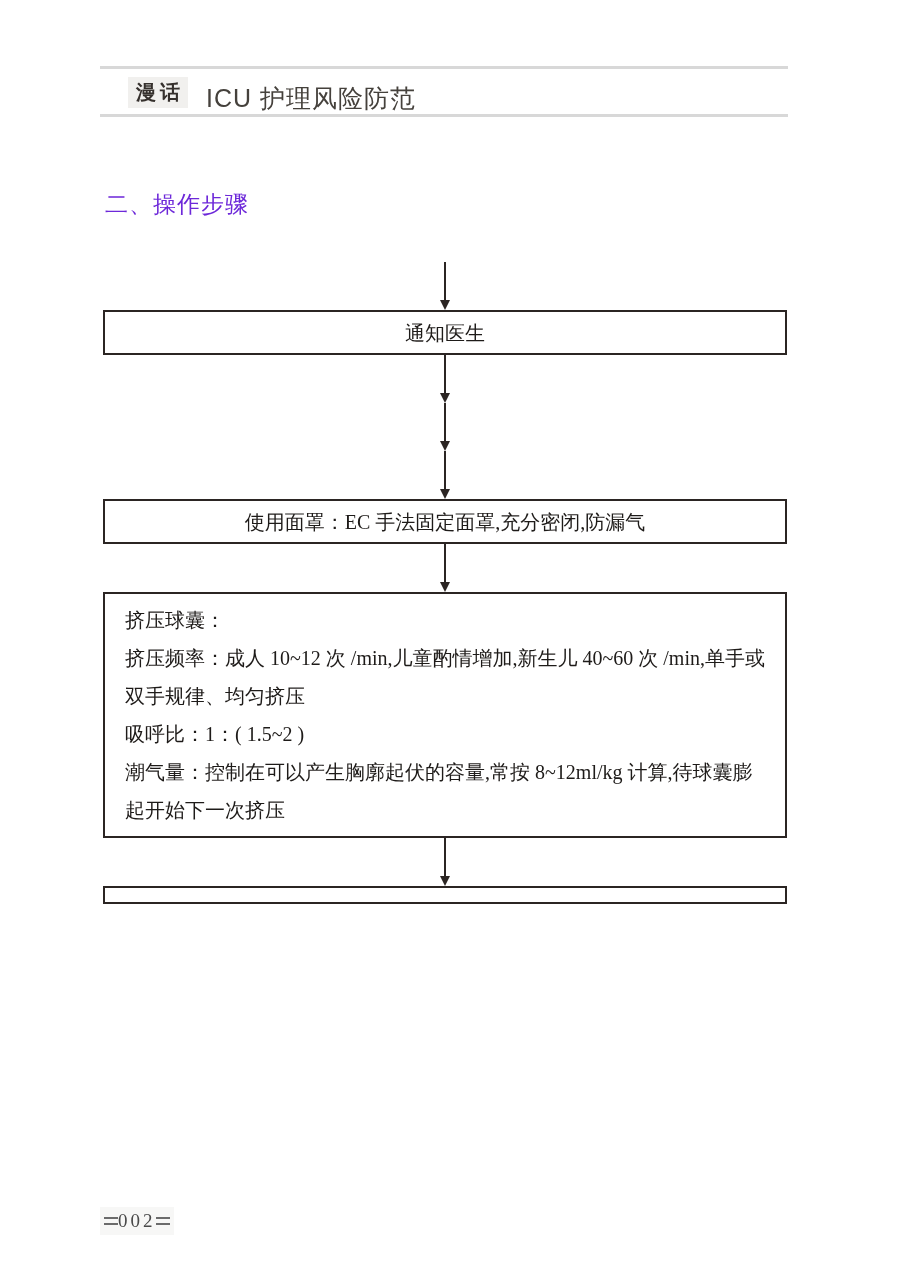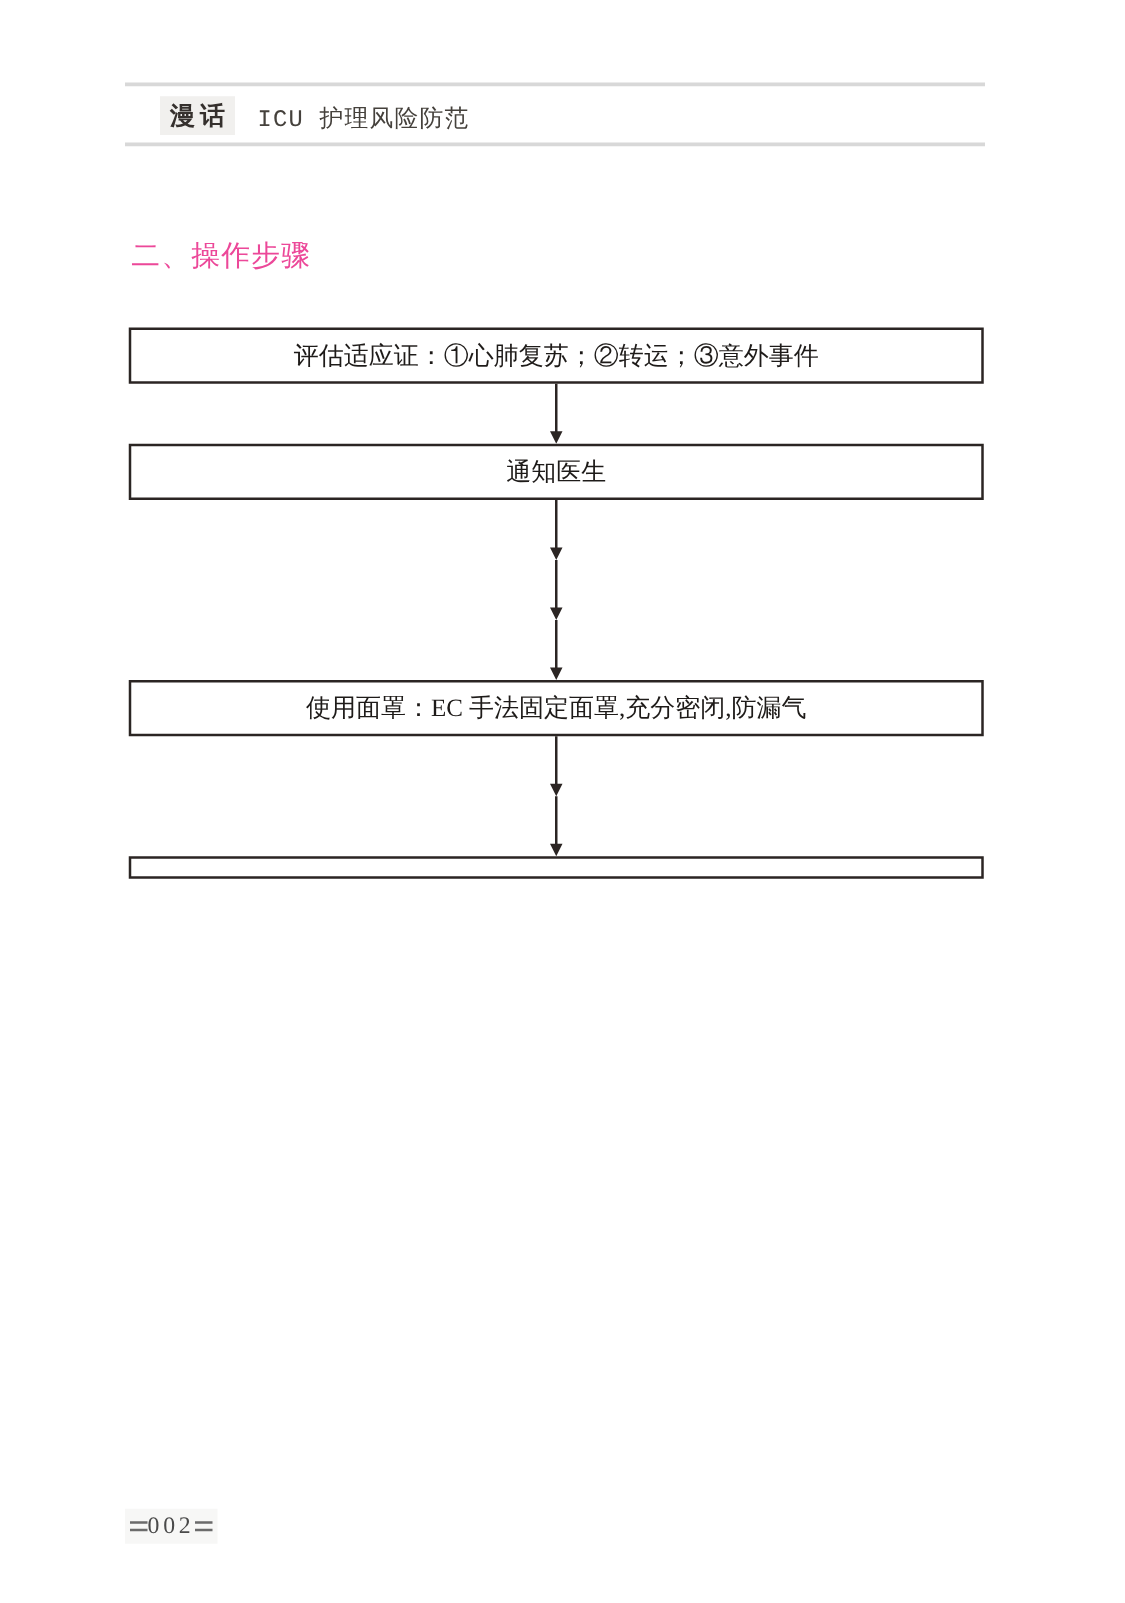--- a/index.html
+++ b/index.html
@@ -38,35 +38,35 @@
     letter-spacing: 4px;
     display: flex;
     align-items: center;
     justify-content: center;
     padding-left: 4px;
   }
   .htitle {
     position: absolute;
     left: 206px;
     top: 82px;
-    font-family: Liberation Mono, monospace;
-    font-size: 19px;
+    font-family: Liberation Sans, sans-serif;
+    font-size: 25px;
     color: #45413c;
     letter-spacing: 1px;
   }
 
   
   .section {
     position: absolute;
     left: 105px;
     top: 189px;
     font-family: "Liberation Sans", "DejaVu Sans", sans-serif;
     font-weight: normal;
     font-size: 23px;
-    color: #ec4899;
+    color: #6d28d9;
     letter-spacing: 1px;
   }
 
   
   .flow {
     position: absolute;
     left: 103px;
     top: 262px;
     width: 684px;
     display: flex;
@@ -145,23 +145,20 @@
 <div class="page">
 
   <div class="hrule top"></div>
   <div class="badge">漫话</div>
   <div class="htitle">ICU 护理风险防范</div>
   <div class="hrule bottom"></div>
 
   <div class="section">二、操作步骤</div>
 
   <div class="flow" id="flowchart">
-      <div class="flow-box single">
-        <div class="flow-line">评估适应证：①心肺复苏；②转运；③意外事件</div>
-      </div>
       <div class="flow-arrow">
         <span class="shaft"></span>
         <span class="head"></span>
       </div>
       <div class="flow-box single">
         <div class="flow-line">通知医生</div>
       </div>
       <div class="flow-arrow">
         <span class="shaft"></span>
         <span class="head"></span>
@@ -173,20 +170,26 @@
       <div class="flow-arrow">
         <span class="shaft"></span>
         <span class="head"></span>
       </div>
       <div class="flow-box single">
         <div class="flow-line">使用面罩：EC 手法固定面罩,充分密闭,防漏气</div>
       </div>
       <div class="flow-arrow">
         <span class="shaft"></span>
         <span class="head"></span>
+      </div>
+      <div class="flow-box multi">
+        <div class="flow-line">挤压球囊：</div>
+        <div class="flow-line">挤压频率：成人 10~12 次 /min,儿童酌情增加,新生儿 40~60 次 /min,单手或双手规律、均匀挤压</div>
+        <div class="flow-line">吸呼比：1：( 1.5~2 )</div>
+        <div class="flow-line">潮气量：控制在可以产生胸廓起伏的容量,常按 8~12ml/kg 计算,待球囊膨起开始下一次挤压</div>
       </div>
       <div class="flow-arrow">
         <span class="shaft"></span>
         <span class="head"></span>
       </div>
       <div class="flow-box multi">
       </div>
     </div>
 
   <div class="footer">

